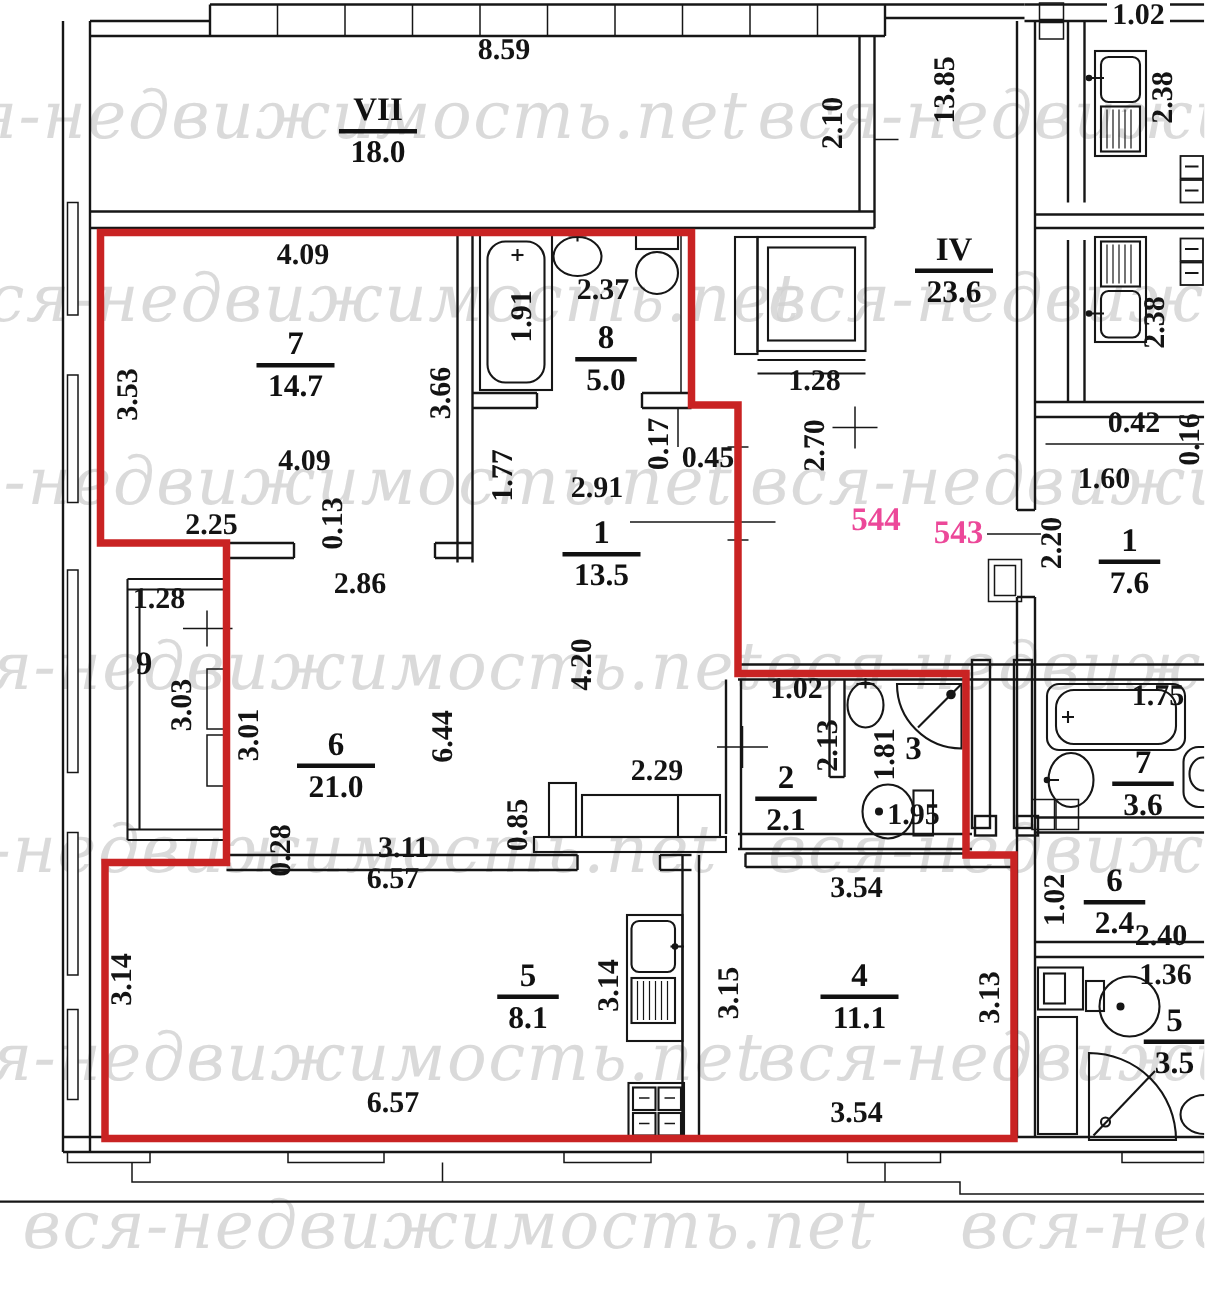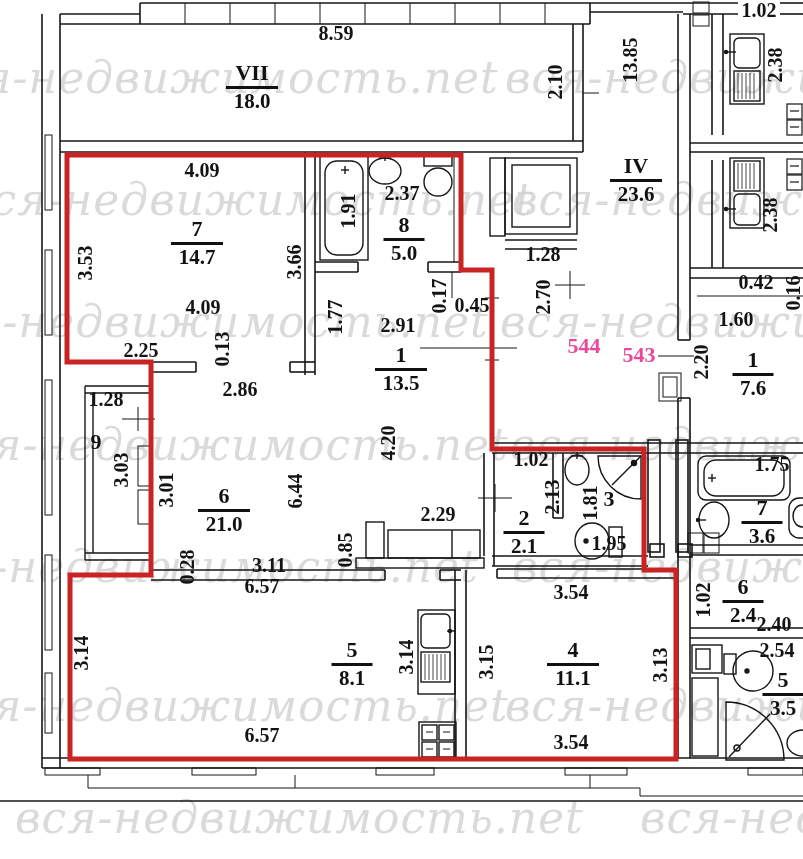--- a/index.html
+++ b/index.html
@@ -355,21 +355,21 @@
     <div class="dim vert" style="left: 590px; top: 503px;">1.81</div>
     <div class="dim" style="left: 609px; top: 543px;">1.95</div>
     <div class="dim" style="left: 772px; top: 464px;">1.75</div>
     <div class="dim" style="left: 438px; top: 514px;">2.29</div>
     <div class="dim vert" style="left: 345px; top: 550px;">0.85</div>
     <div class="dim vert" style="left: 187px; top: 567px;">0.28</div>
     <div class="dim" style="left: 269px; top: 565px;">3.11</div>
     <div class="dim" style="left: 262px; top: 586px;">6.57</div>
     <div class="dim vert" style="left: 703px; top: 600px;">1.02</div>
     <div class="dim" style="left: 774px; top: 624px;">2.40</div>
-    <div class="dim" style="left: 777px; top: 650px;">2.54</div>
+    <div class="dim" style="left: 777px; top: 650px;">1.36</div>
     <div class="dim vert" style="left: 81px; top: 653px;">3.14</div>
     <div class="dim vert" style="left: 406px; top: 657px;">3.14</div>
     <div class="dim vert" style="left: 486px; top: 662px;">3.15</div>
     <div class="dim vert" style="left: 660px; top: 665px;">3.13</div>
     <div class="dim" style="left: 571px; top: 592px;">3.54</div>
     <div class="dim" style="left: 262px; top: 735px;">6.57</div>
     <div class="dim" style="left: 571px; top: 742px;">3.54</div>
     <div class="room" style="left: 252px; top: 62px; text-align: center;">
       <div class="rnum">VII</div>
       <div class="rline" style="width: 52px;"></div>

